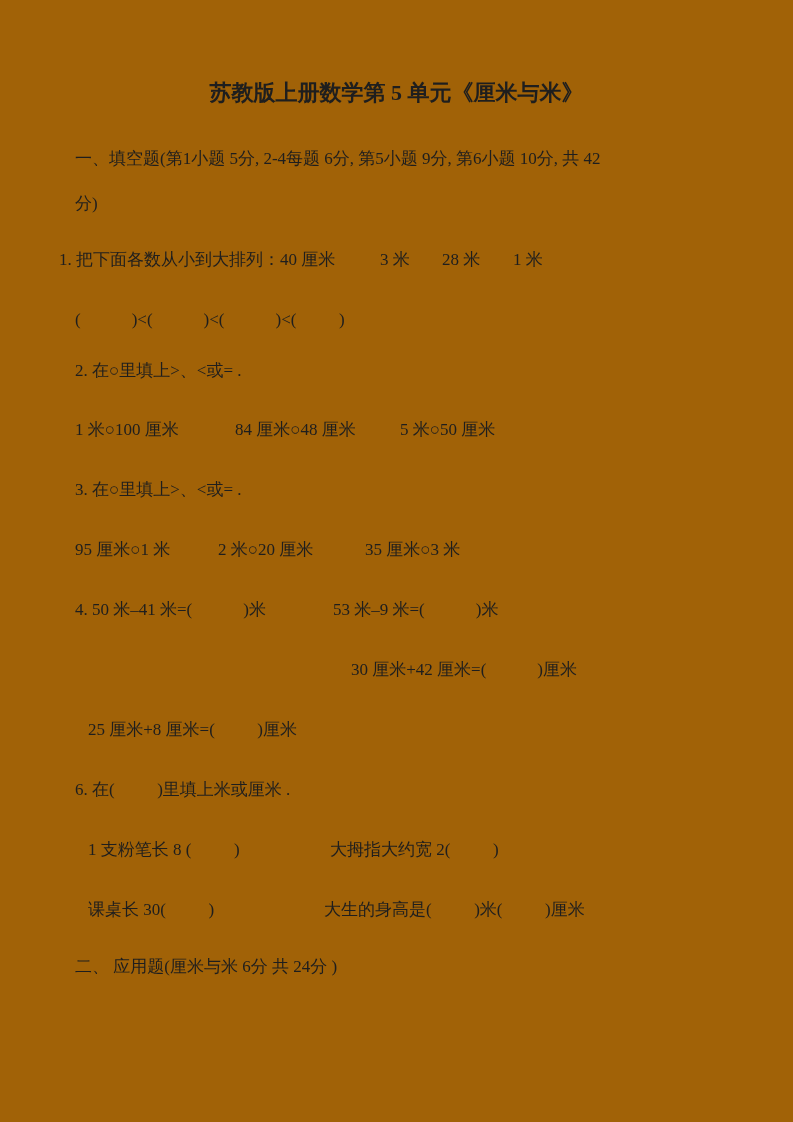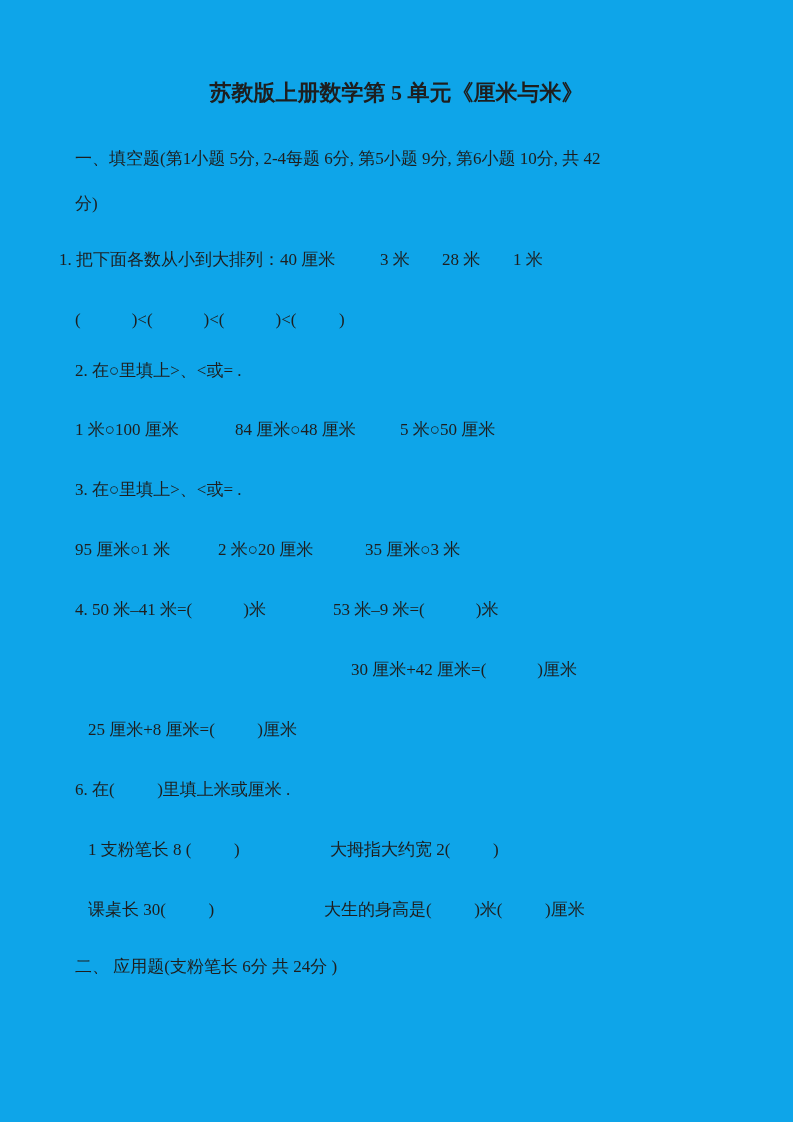--- a/index.html
+++ b/index.html
@@ -1,21 +1,21 @@
 <!DOCTYPE html>
 <html><head>
 <meta charset="utf-8">
 <style>
   html, body { margin: 0; padding: 0; background: #888; }
   .page {
     position: relative;
     width: 793px;
     height: 1122px;
     margin: 0 auto;
-    background: #0ea5e9;
+    background: #a16207;
     font-family: "Liberation Serif", "DejaVu Serif", serif;
     color: #1e1e1e;
     overflow: hidden;
   }
   .line {
     position: absolute;
     left: 0;
     width: 100%;
     height: 26px;
     font-size: 17px;
@@ -98,16 +98,16 @@
   <div class="line" style="top: 837px;">
     <span class="seg" style="left: 88px;">1 支粉笔长 8 (          )</span>
     <span class="seg" style="left: 330px;">大拇指大约宽 2(          )</span>
   </div>
   <div class="line" style="top: 897px;">
     <span class="seg" style="left: 88px;">课桌长 30(          )</span>
     <span class="seg" style="left: 324px;">大生的身高是(          )米(          )厘米</span>
   </div>
 
   <div class="line" style="top: 954px;">
-    <span class="seg" style="left: 75px;">二、 应用题(支粉笔长 6分 共 24分 )</span>
+    <span class="seg" style="left: 75px;">二、 应用题(厘米与米 6分 共 24分 )</span>
   </div>
 
 </div>
 
 </body></html>

